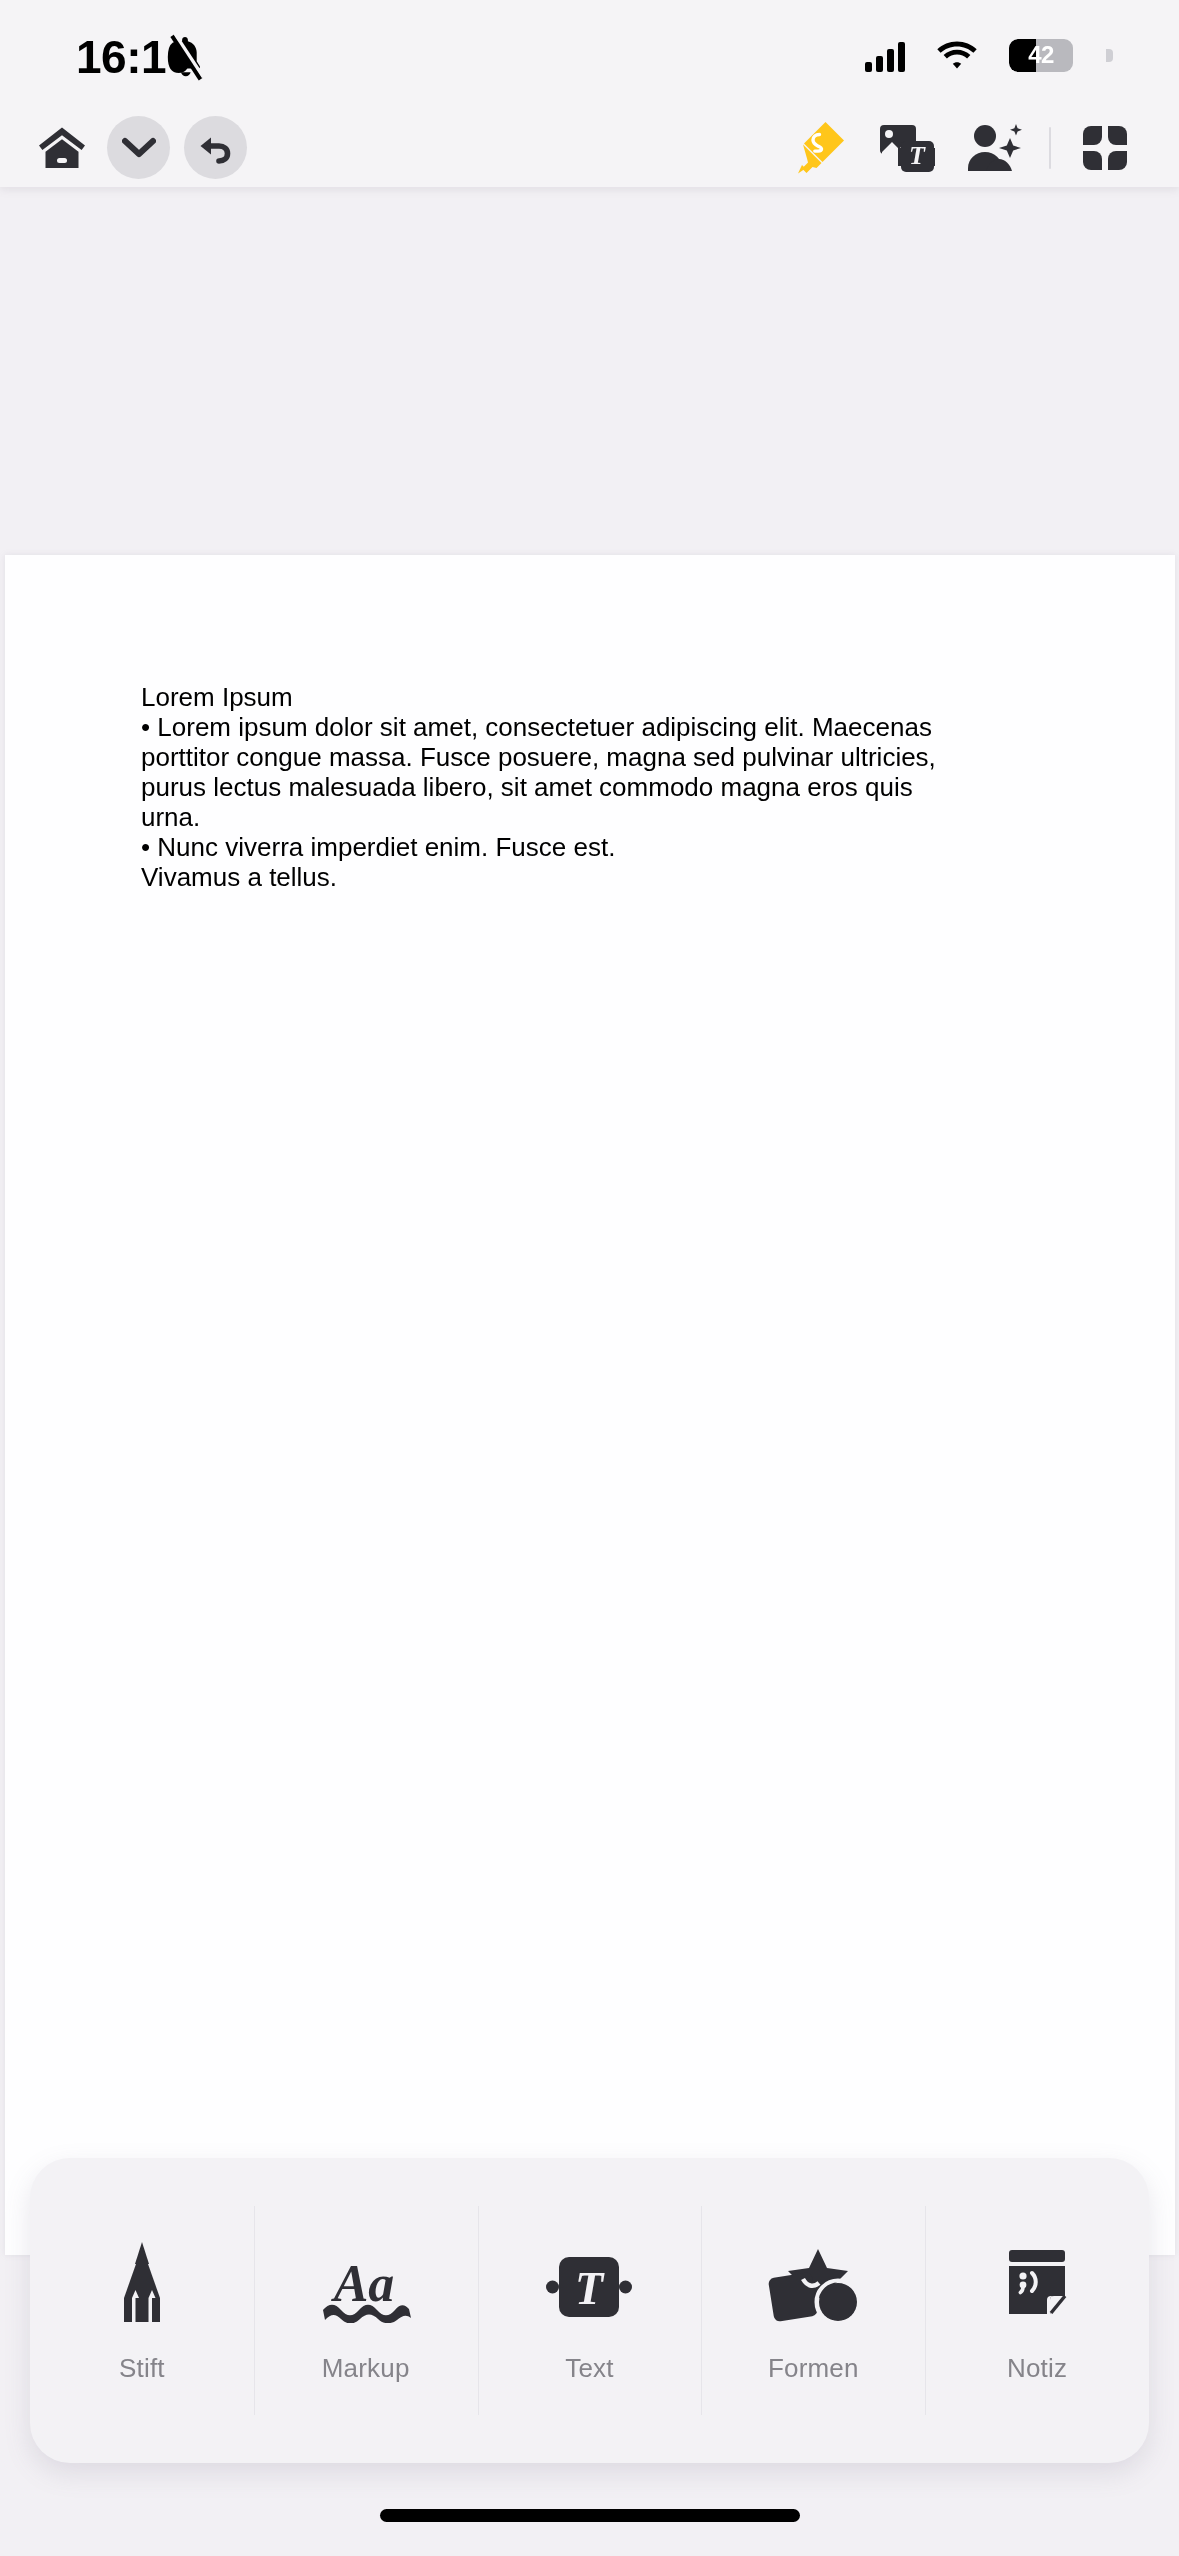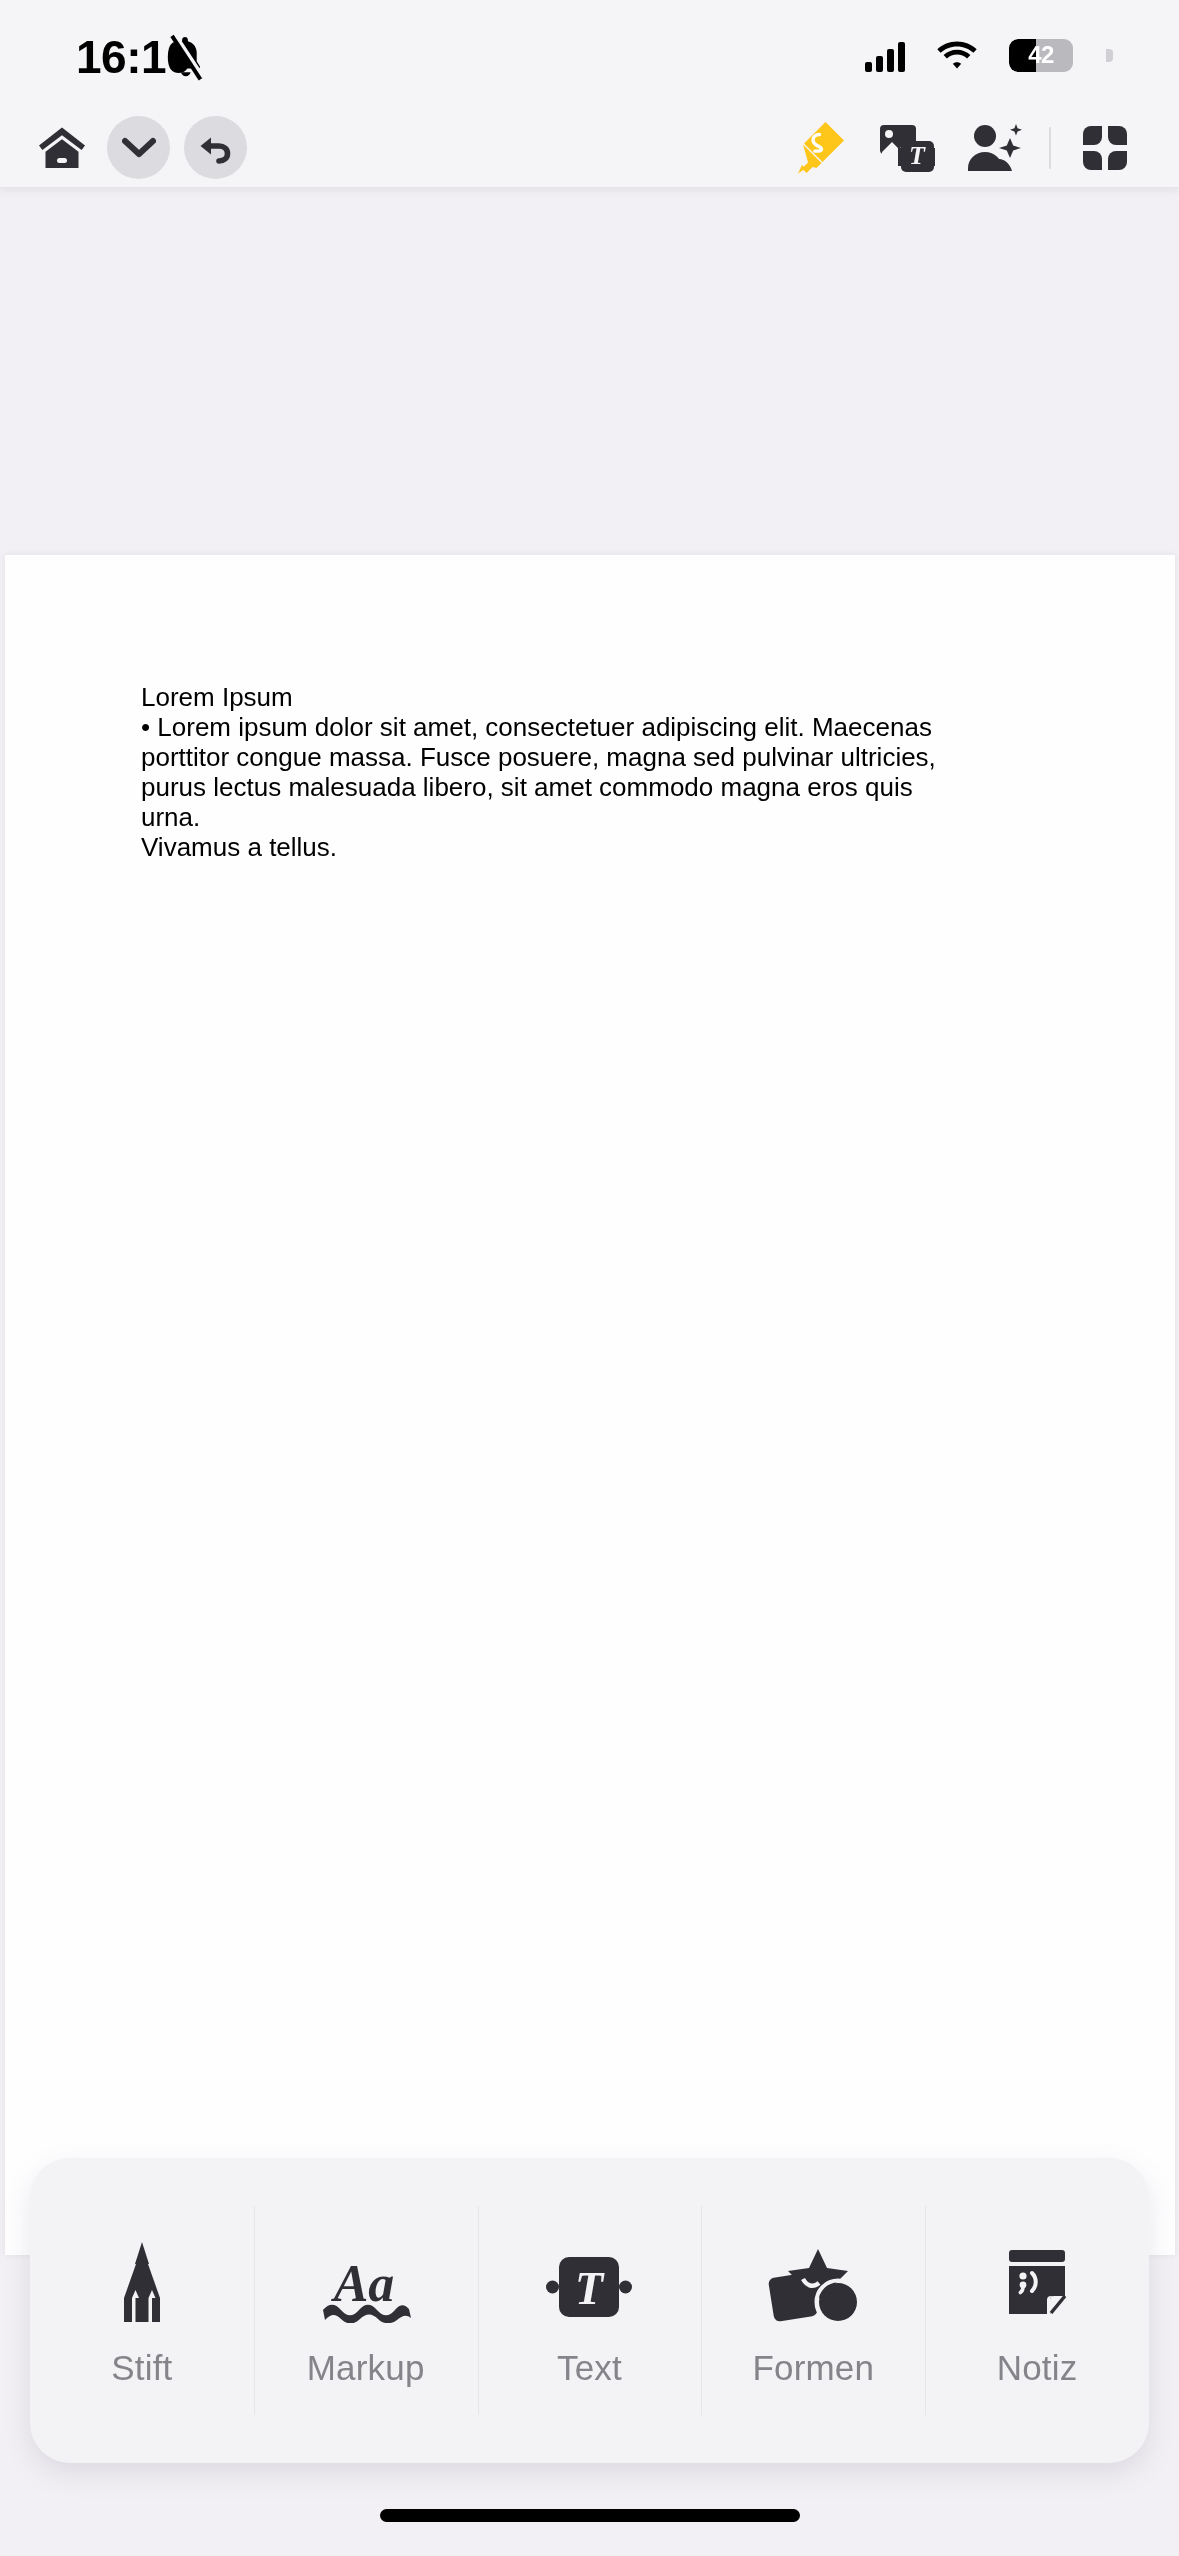--- a/index.html
+++ b/index.html
@@ -208,21 +208,21 @@
     width: 1px;
     background: #e6e5ea;
   }
   .tool-icon {
     height: 88px;
     display: flex;
     align-items: flex-end;
     justify-content: center;
   }
   .tool-label {
-    font-size: 35px;
+    font-size: 26px;
     color: #85848a;
     letter-spacing: 0.2px;
     line-height: 38px;
   }
 
   
   .home-indicator {
     position: absolute;
     left: 50%;
     transform: translateX(-50%);
@@ -332,20 +332,21 @@
       </svg>
     </div>
   </div>
 </div>
 
 <div class="canvas-area">
   <div class="doc-page">
     <div class="doc-text">
       <p>Lorem Ipsum</p>
       <p>• Lorem ipsum dolor sit amet, consectetuer adipiscing elit. Maecenas porttitor congue massa. Fusce posuere, magna sed pulvinar ultricies, purus lectus malesuada libero, sit amet commodo magna eros quis urna.</p>
+      <p>• Nunc viverra imperdiet enim. Fusce est.</p>
       <p>Vivamus a tellus.</p>
     </div>
   </div>
 </div>
 
 <div class="tool-card">
 
   <div class="tool-item">
     <div class="tool-icon">
       <svg width="62" height="82" viewBox="0 0 62 82">

